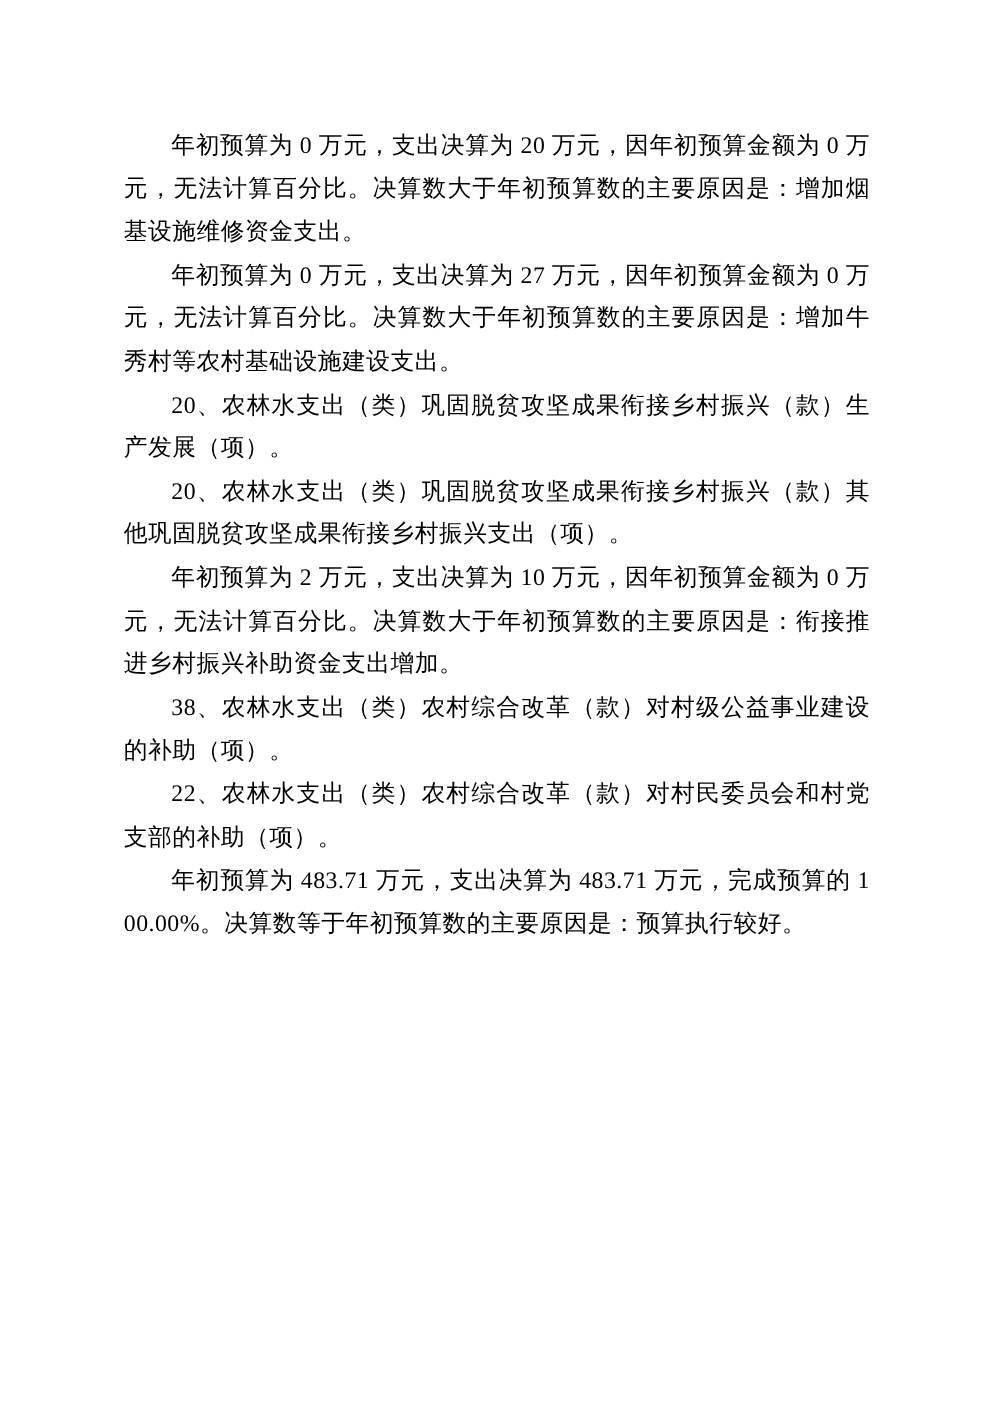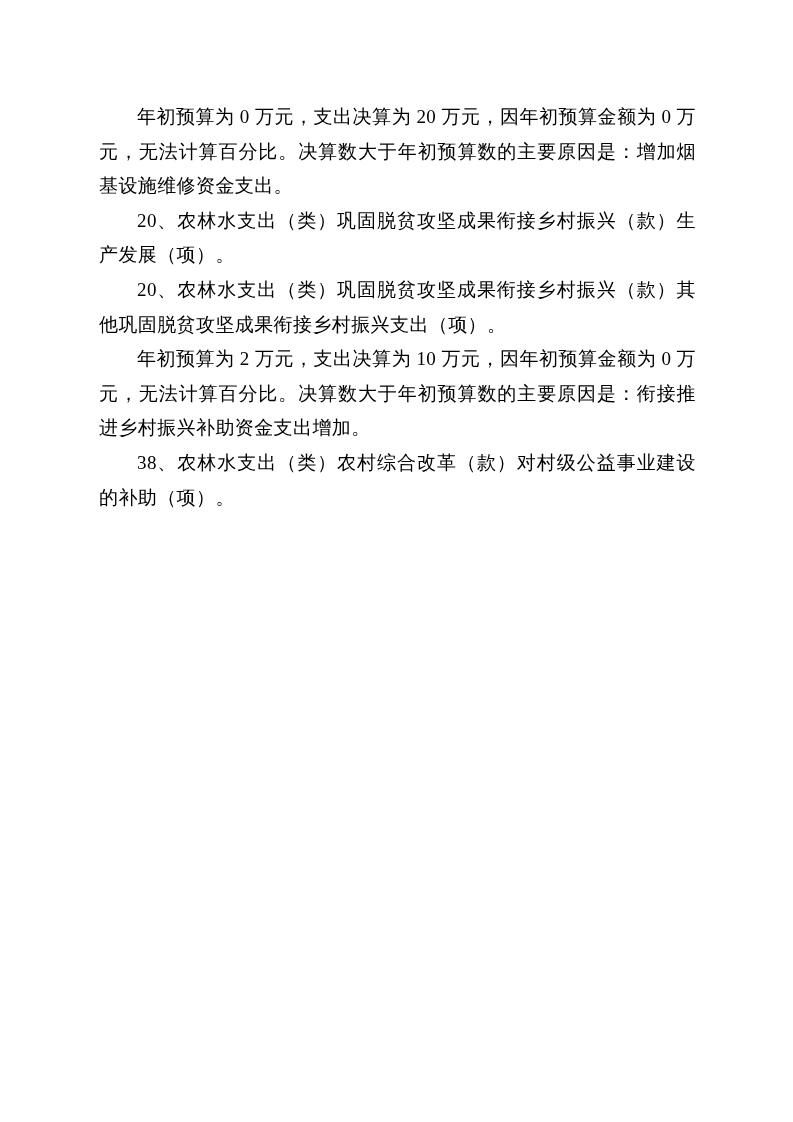--- a/index.html
+++ b/index.html
@@ -32,18 +32,21 @@
     word-break: break-all;
     letter-spacing: 0.4px;
   }
 </style>
 </head>
 <body>
 
 <div class="page">
   <div class="doc-body">
     <p>年初预算为 0 万元，支出决算为 20 万元，因年初预算金额为 0 万元，无法计算百分比。决算数大于年初预算数的主要原因是：增加烟基设施维修资金支出。</p>
+    <p>年初预算为 0 万元，支出决算为 27 万元，因年初预算金额为 0 万元，无法计算百分比。决算数大于年初预算数的主要原因是：增加牛秀村等农村基础设施建设支出。</p>
     <p>20、农林水支出（类）巩固脱贫攻坚成果衔接乡村振兴（款）生产发展（项）。</p>
     <p>20、农林水支出（类）巩固脱贫攻坚成果衔接乡村振兴（款）其他巩固脱贫攻坚成果衔接乡村振兴支出（项）。</p>
     <p>年初预算为 2 万元，支出决算为 10 万元，因年初预算金额为 0 万元，无法计算百分比。决算数大于年初预算数的主要原因是：衔接推进乡村振兴补助资金支出增加。</p>
     <p>38、农林水支出（类）农村综合改革（款）对村级公益事业建设的补助（项）。</p>
+    <p>22、农林水支出（类）农村综合改革（款）对村民委员会和村党支部的补助（项）。</p>
+    <p>年初预算为 483.71 万元，支出决算为 483.71 万元，完成预算的 100.00%。决算数等于年初预算数的主要原因是：预算执行较好。</p>
   </div>
 </div>
 
 </body></html>

